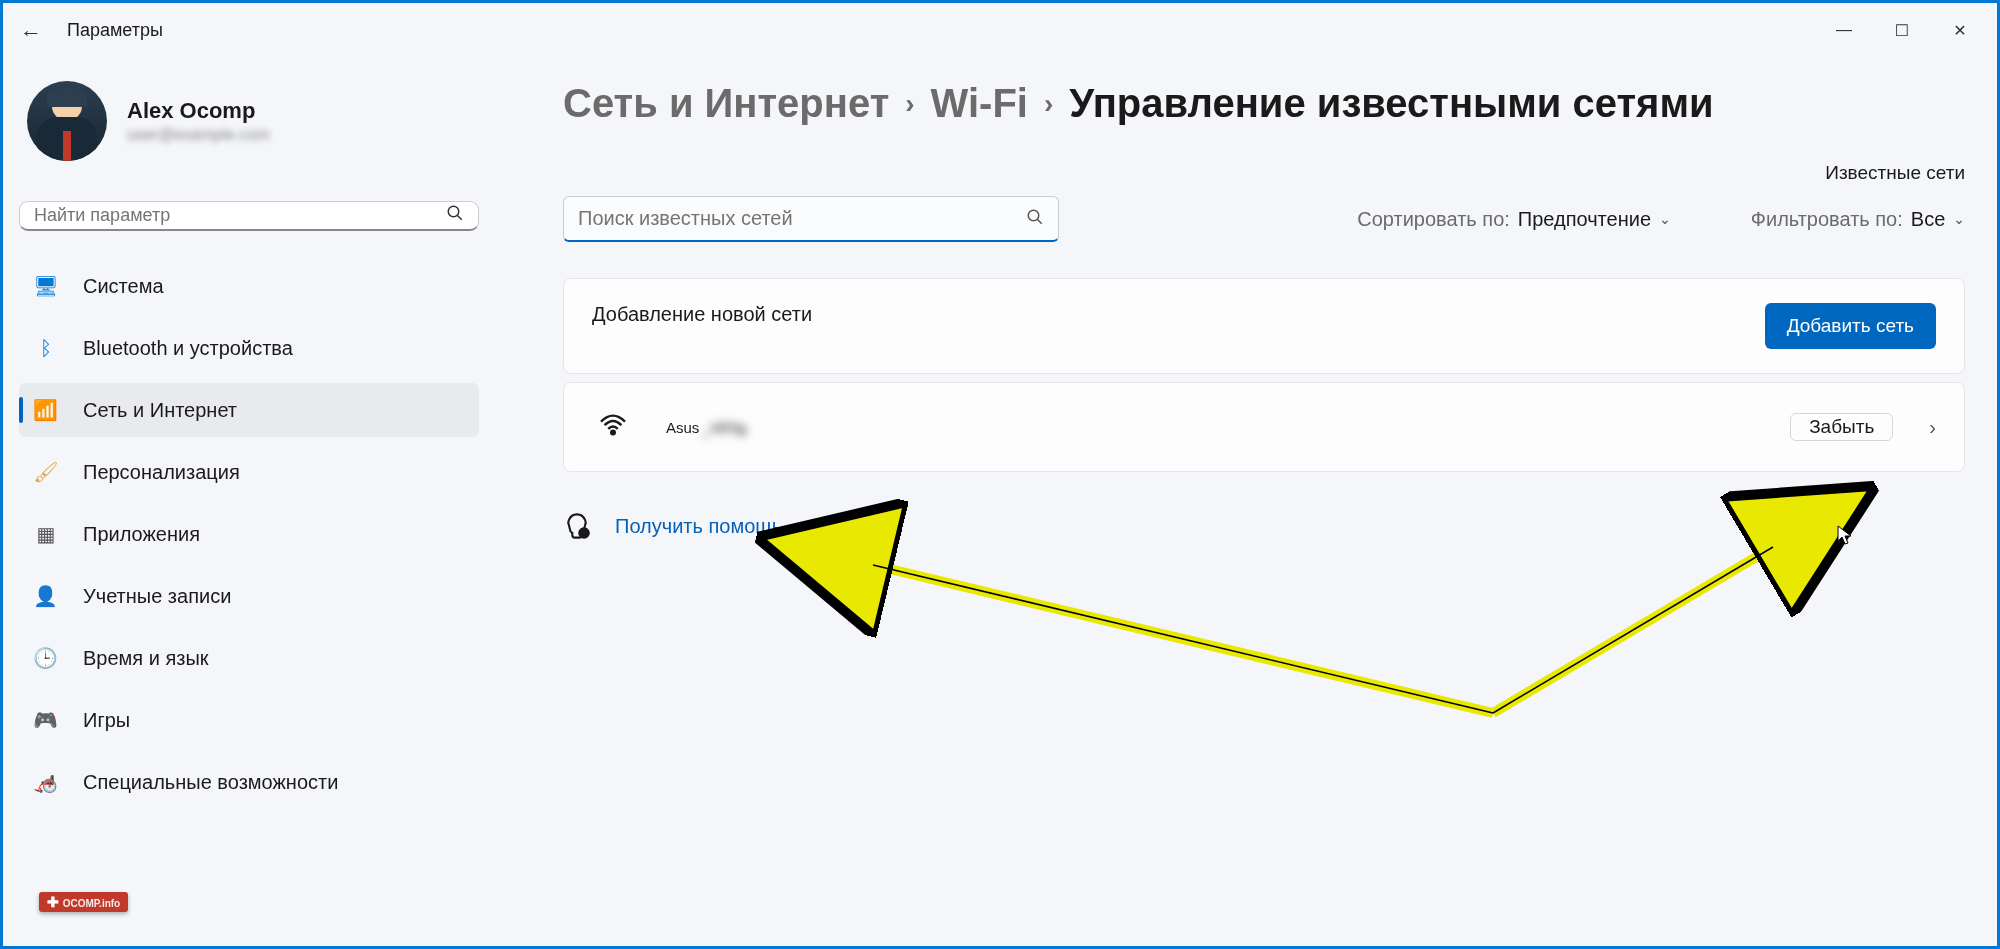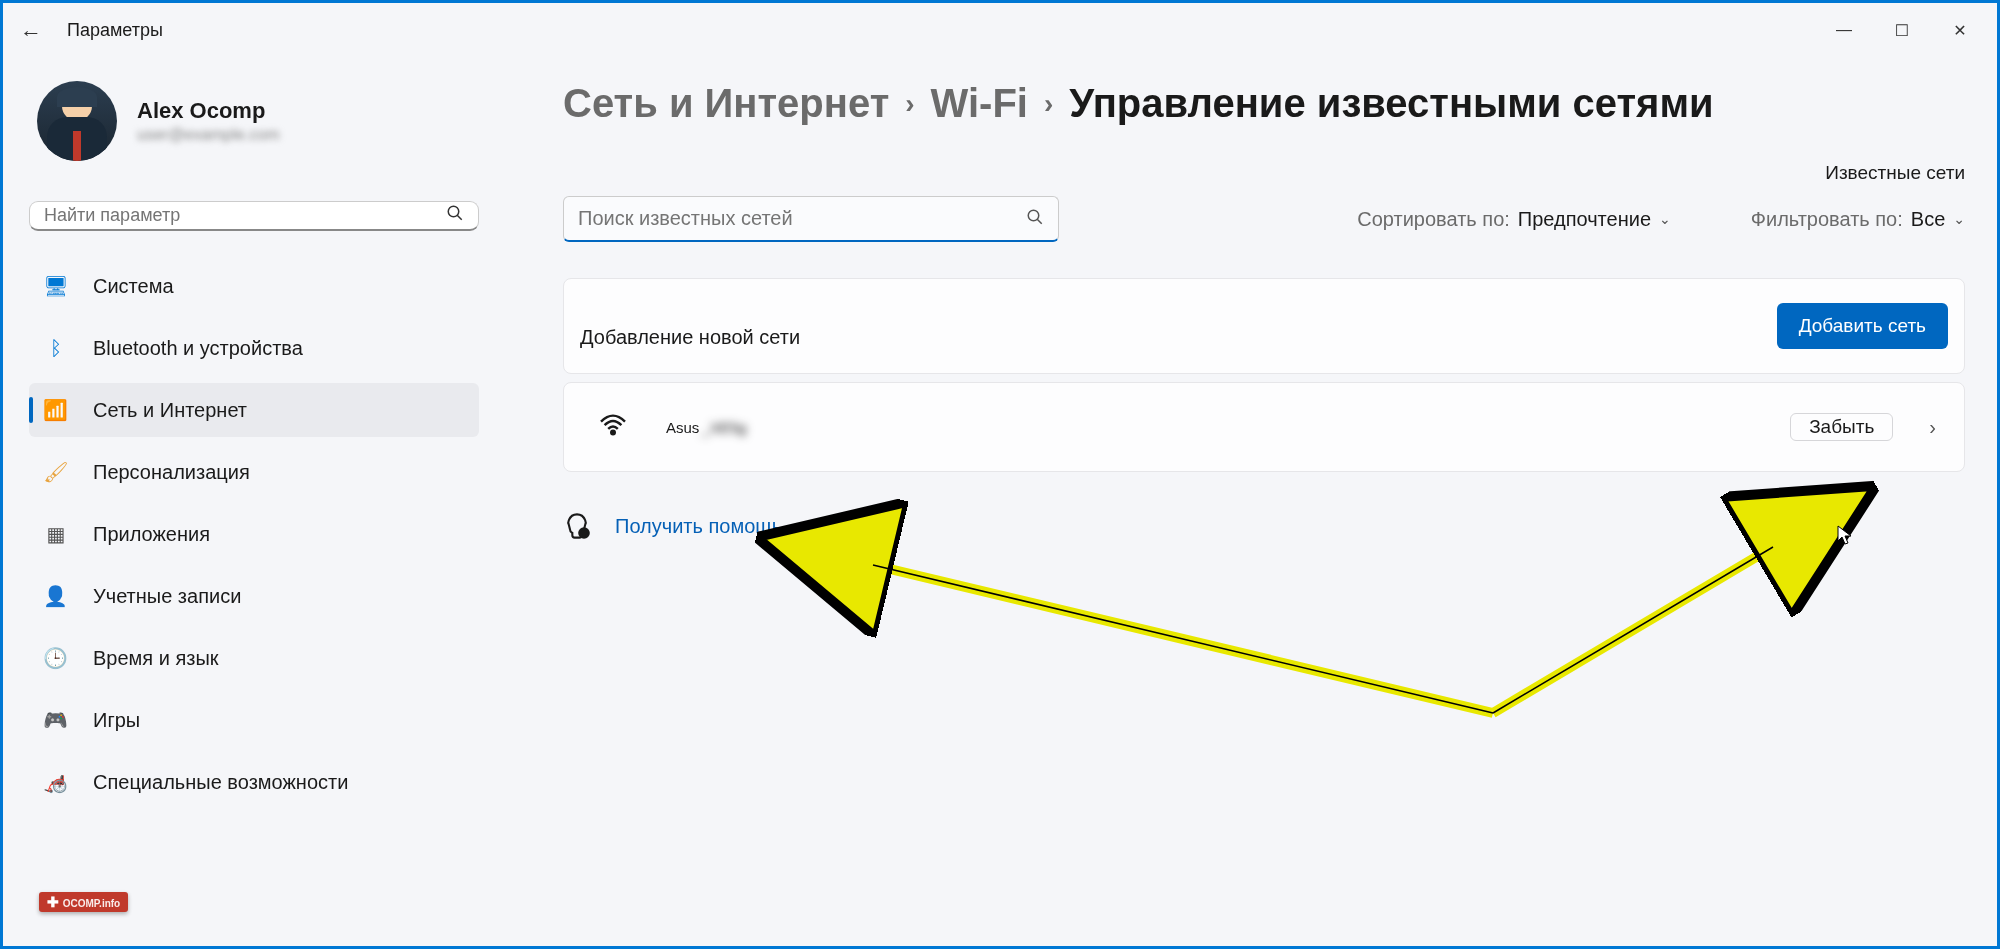--- a/index.html
+++ b/index.html
@@ -51,21 +51,21 @@
   font-size: 16px;
   color: #333;
   cursor: pointer;
 }
 .layout {
   display: flex;
   height: calc(100% - 54px);
 }
 .sidebar {
   width: 500px;
-  padding: 24px 24px 0 26px;
+  padding: 24px 24px 0 16px;
 }
 .profile {
   display: flex;
   align-items: center;
   margin-bottom: 40px;
   padding-left: 8px;
 }
 .avatar {
   width: 80px;
   height: 80px;
@@ -250,23 +250,23 @@
   color: #6b6b6b;
 }
 .chevron-down {
   font-size: 14px;
   color: #555;
 }
 .card {
   background: #fdfdfe;
   border: 1px solid #e6e6e9;
   border-radius: 8px;
-  padding: 24px 16px;
-  display: flex;
-  align-items: flex-end;
+  padding: 24px 28px;
+  display: flex;
+  align-items: flex-start;
   margin-bottom: 8px;
   gap: 28px;
 }
 .card-title {
   font-size: 20px;
   color: #1a1a1a;
 }
 .btn-primary {
   margin-left: auto;
   background: #0067c0;

